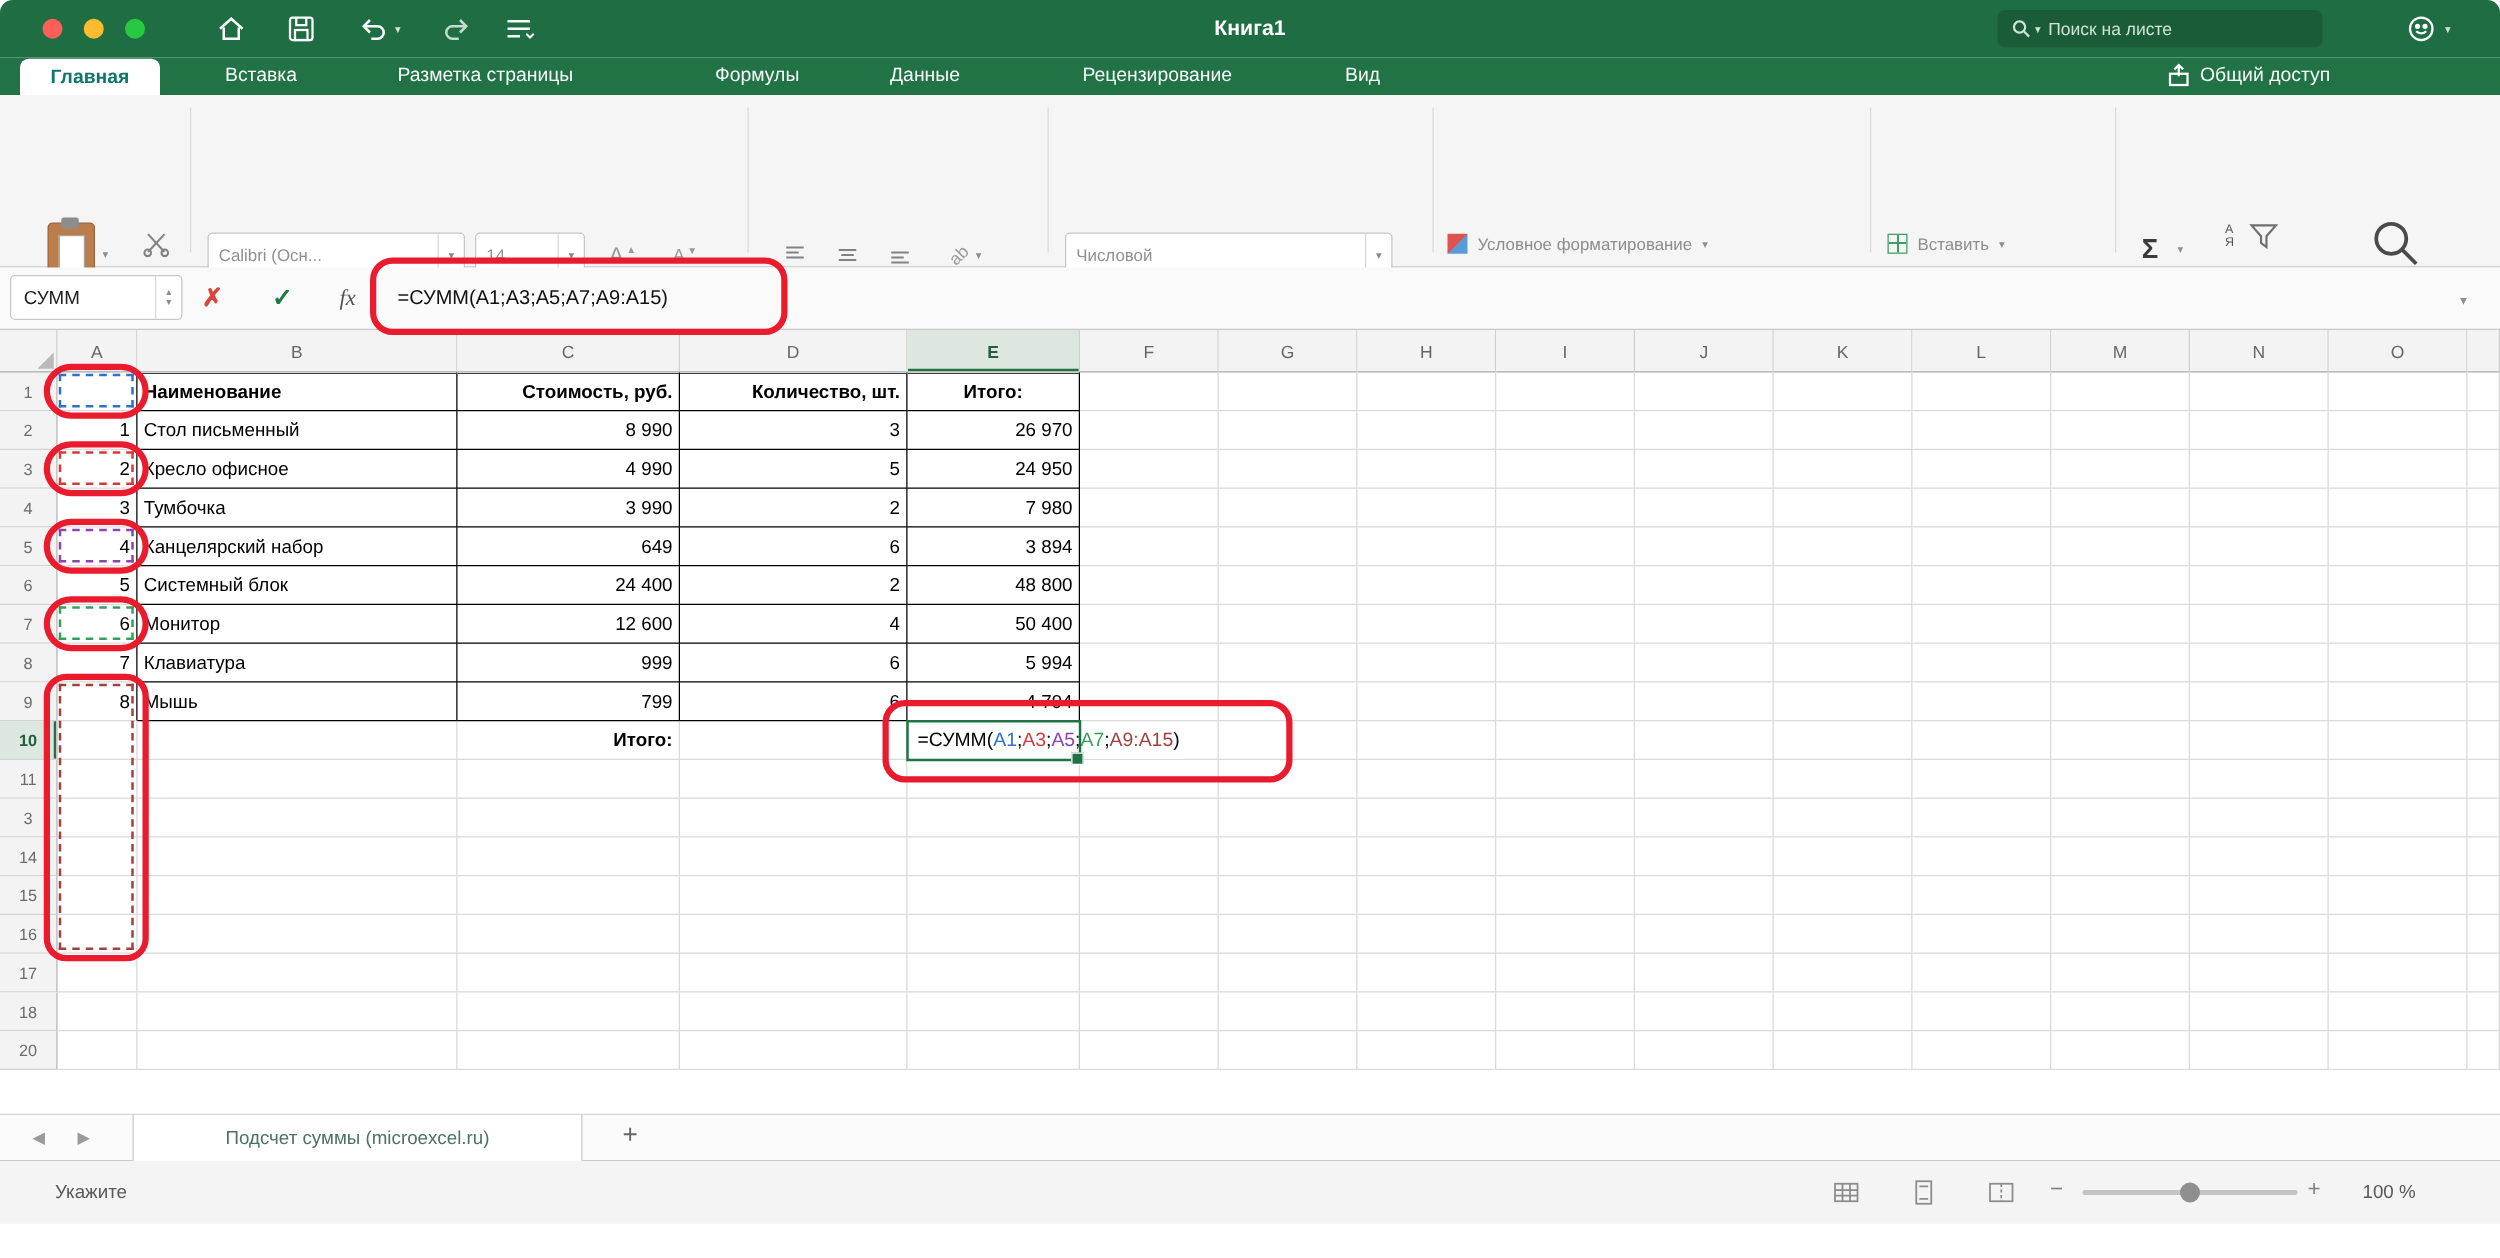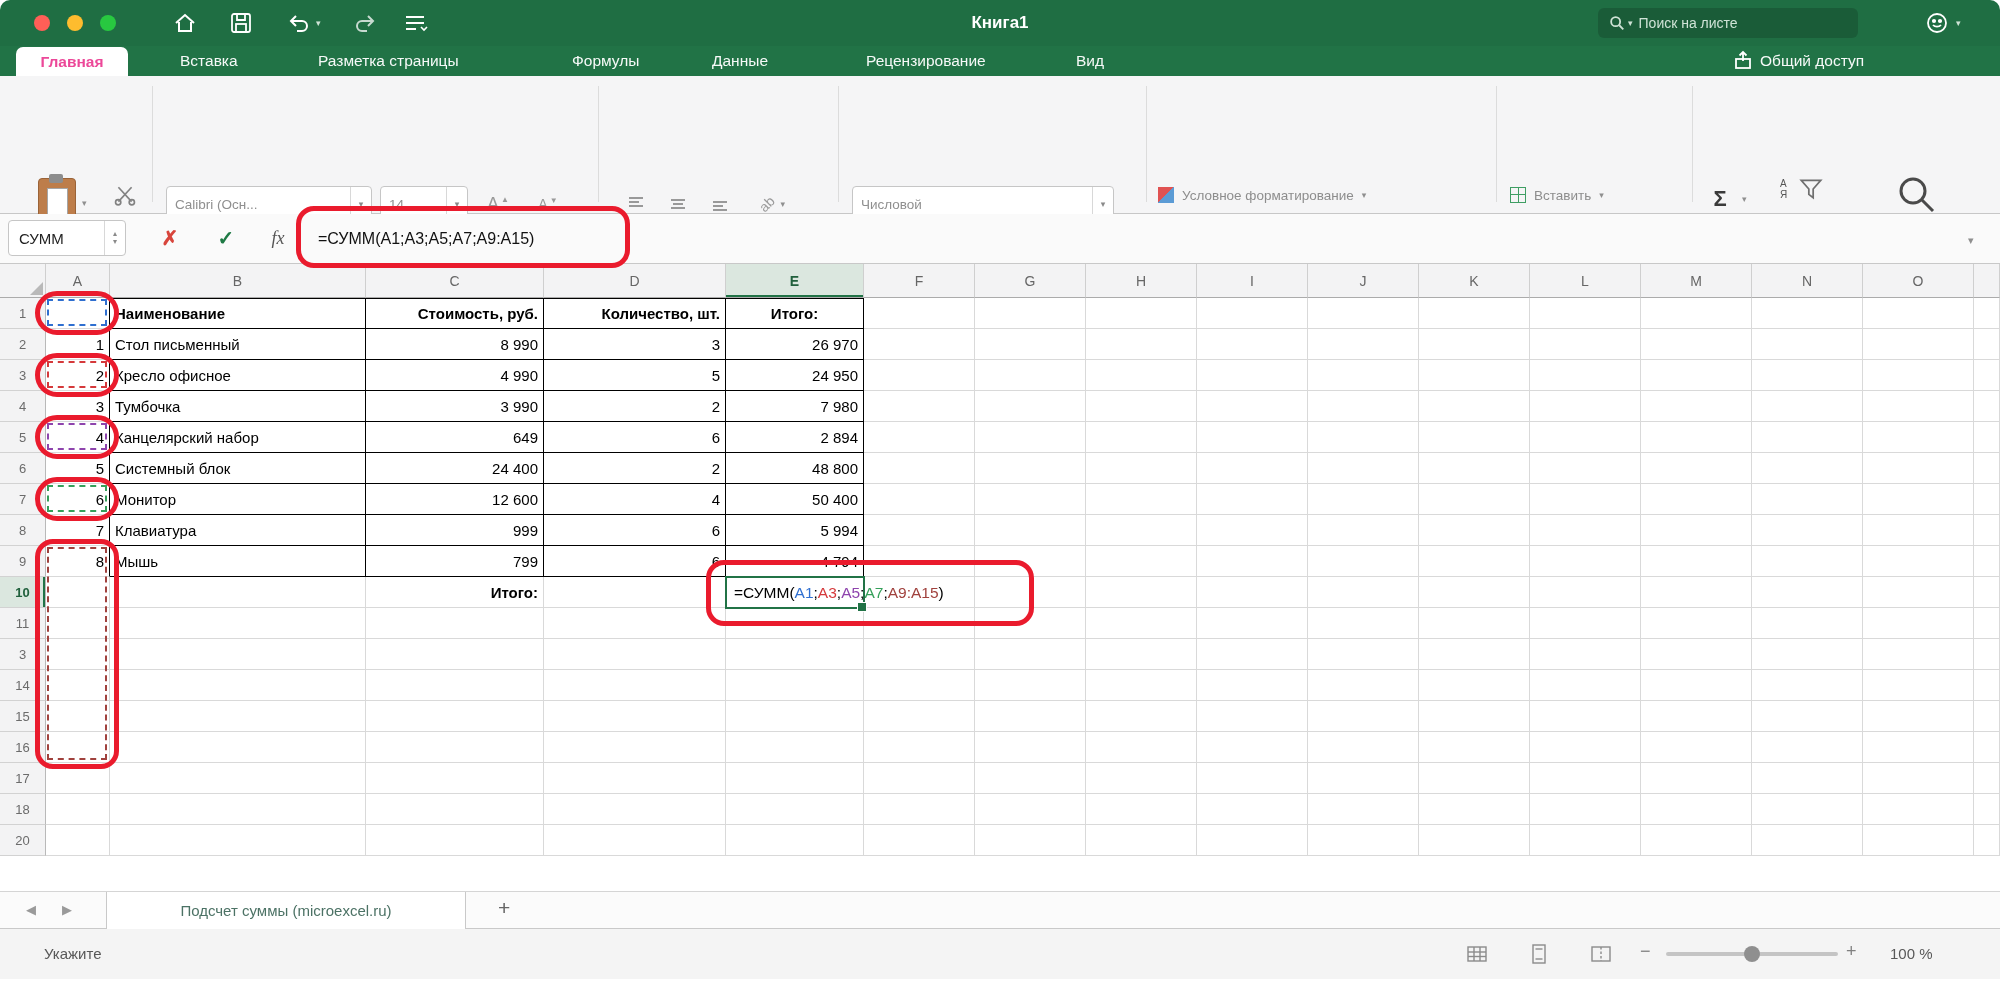--- a/index.html
+++ b/index.html
@@ -10,39 +10,39 @@
   .titlebar{position:absolute;left:0;top:0;width:2000px;height:46px;background:#1f6e43;border-radius:10px 10px 0 0;}
   .tl{position:absolute;top:15px;width:16px;height:16px;border-radius:50%;}
   .ttl-title{position:absolute;top:0;left:0;width:2000px;height:46px;line-height:46px;text-align:center;
              color:#fff;font-size:17px;font-weight:600;}
   .ttl-ico{position:absolute;top:10px;}
   .searchbox{position:absolute;left:1598px;top:8px;width:260px;height:30px;background:rgba(0,0,0,0.16);
              border-radius:6px;display:flex;align-items:center;color:#cfe3d6;font-size:14px;}
   
   .tabrow{position:absolute;left:0;top:46px;width:2000px;height:30px;background:#217346;}
   .rtab{position:absolute;top:0;height:30px;line-height:30px;color:rgba(255,255,255,.96);font-size:15.5px;cursor:default;}
-  .rtab.active{background:#fff;color:#ec4899;font-weight:700;border-radius:7px 7px 0 0;text-align:center;}
+  .rtab.active{background:#fff;color:#0f766e;font-weight:700;border-radius:7px 7px 0 0;text-align:center;}
   
   .ribbon{position:absolute;left:0;top:76px;width:2000px;height:138px;background:#f5f5f6;border-bottom:1px solid #c7c7c7;box-sizing:border-box;}
   .vsep{position:absolute;top:10px;width:1px;height:116px;background:#dcdcdc;}
   .combo{position:absolute;background:#fff;border:1px solid #c6c6c6;border-radius:4px;display:flex;align-items:center;
          font-size:13.5px;color:#8f8f8f;box-sizing:border-box;}
   .combo .cv{flex:1;padding:0 8px;white-space:nowrap;overflow:hidden;}
   .combo .ca{width:20px;align-self:stretch;border-left:1px solid #d8d8d8;display:flex;align-items:center;justify-content:center;color:#8a8a8a;font-size:9px;}
   .fbtn{position:absolute;display:flex;align-items:center;justify-content:center;color:#9a9a9a;border-radius:4px;}
   .darr{color:#8f8f8f;font-size:9px;}
   .stylerow{position:absolute;display:flex;align-items:center;gap:8px;color:#8d8d8d;font-size:13.5px;white-space:nowrap;}
   .biglbl{position:absolute;color:#3c3c3c;font-size:13px;text-align:center;white-space:nowrap;}
   .clip-outer{position:absolute;width:36px;height:44px;background:#bd7d4a;border:1px solid #9a6338;border-radius:4px;}
   .clip-top{position:absolute;left:10px;top:-5px;width:14px;height:9px;background:#8d8d8d;border-radius:2px;}
   .clip-page{position:absolute;left:8px;top:9px;width:19px;height:29px;background:#fff;border:1px solid #a5a5a5;}
   .sq16{width:16px;height:16px;flex:none;}
   
   .fbar{position:absolute;left:0;top:214px;width:2000px;height:50px;background:#fafafa;border-bottom:1px solid #c8c8c8;box-sizing:border-box;}
-  .namebox{position:absolute;left:8px;top:6px;width:118px;height:36px;background:#fff;border:1px solid #c6c6c6;border-radius:4px;
+  .namebox{position:absolute;left:8px;top:6px;width:138px;height:36px;background:#fff;border:1px solid #c6c6c6;border-radius:4px;
            display:flex;align-items:center;box-sizing:border-box;font-size:15px;color:#222;}
   .namebox .nv{flex:1;padding-left:10px;}
   .namebox .st{width:20px;align-self:stretch;border-left:1px solid #d8d8d8;display:flex;flex-direction:column;align-items:center;justify-content:center;color:#8a8a8a;font-size:8px;line-height:8px;}
   .fbtn2{position:absolute;top:6px;height:36px;width:40px;display:flex;align-items:center;justify-content:center;font-size:20px;}
   
   #sheet{position:absolute;left:0;top:264px;width:2000px;height:627px;overflow:hidden;background:#fff;}
   #grid-colheaders{display:flex;height:34px;}
   .cellh{flex:none;background:#f3f3f4;border-right:1px solid #cfcfcf;border-bottom:1px solid #ababab;
          display:flex;align-items:center;justify-content:center;font-size:14px;color:#666;box-sizing:border-box;}
   .corner{position:relative;}
@@ -532,21 +532,21 @@
           <div class="cell" style="width: 111px;"></div>
           <div class="cell" style="width: 111px;"></div>
           <div class="cell" style="width: 26px;"></div>
         </div>
         <div class="grow">
           <div class="gut">5</div>
           <div class="cell tbr num" style="width: 64px;">4</div>
           <div class="cell tcell" style="width: 256px;">Канцелярский набор</div>
           <div class="cell tcell num" style="width: 178px;">649</div>
           <div class="cell tcell num" style="width: 182px;">6</div>
-          <div class="cell tcell num" style="width: 138px;">2 894</div>
+          <div class="cell tcell num" style="width: 138px;">3 894</div>
           <div class="cell" style="width: 111px;"></div>
           <div class="cell" style="width: 111px;"></div>
           <div class="cell" style="width: 111px;"></div>
           <div class="cell" style="width: 111px;"></div>
           <div class="cell" style="width: 111px;"></div>
           <div class="cell" style="width: 111px;"></div>
           <div class="cell" style="width: 111px;"></div>
           <div class="cell" style="width: 111px;"></div>
           <div class="cell" style="width: 111px;"></div>
           <div class="cell" style="width: 111px;"></div>

